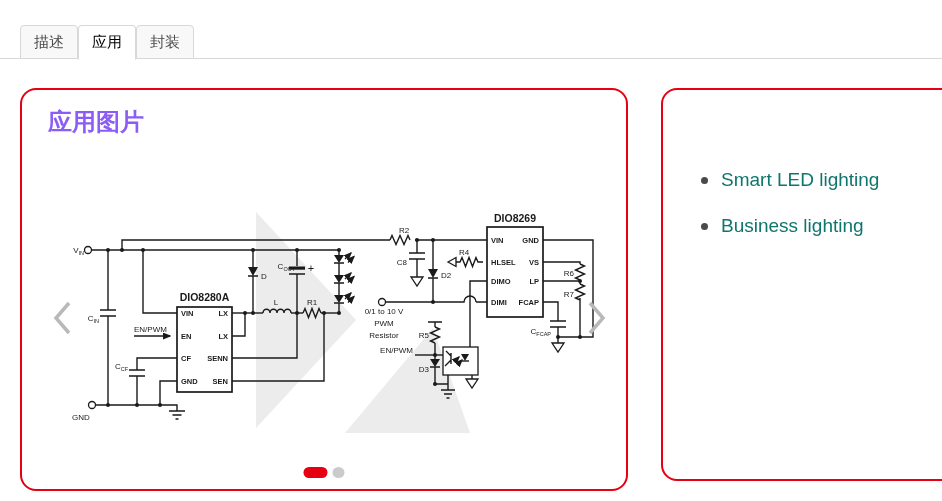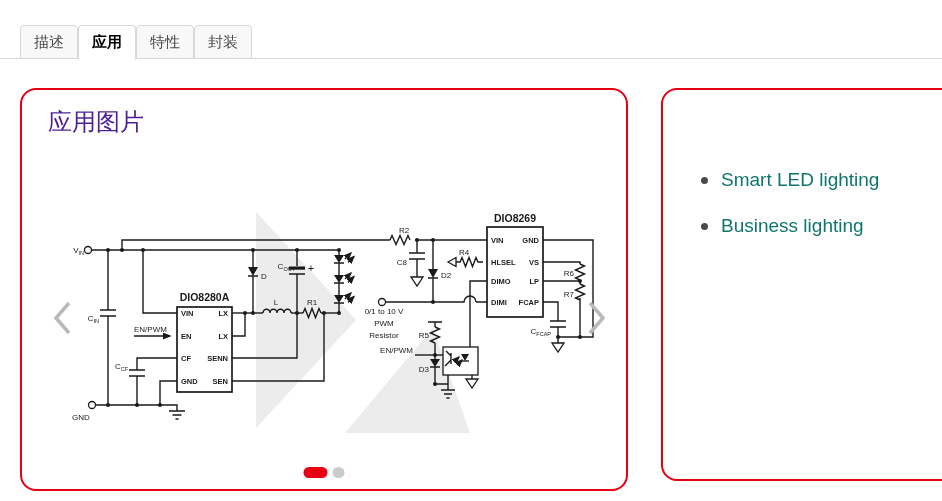--- a/index.html
+++ b/index.html
@@ -10,27 +10,27 @@
   
   .tab-line{position:absolute;left:0;top:58px;width:942px;height:0;border-bottom:1px solid #d8d8d8;}
   .tabs{position:absolute;left:20px;top:25px;display:flex;gap:0;z-index:2;}
   .tab{
     box-sizing:border-box;height:34px;padding:0 13px;display:flex;align-items:center;
     background:#f8f8f8;border:1px solid #d8d8d8;border-radius:4px 4px 0 0;
     font-size:15px;color:#4a4a4a;cursor:pointer;white-space:nowrap;
   }
   .tab.active{
     height:35px;background:#ffffff;border-bottom:1px solid #ffffff;
-    font-weight:bold;color:#000000;
+    font-weight:normal;color:#000000;
   }
   
   .panel{position:absolute;box-sizing:border-box;background:#ffffff;border:2px solid #e60012;border-radius:16px;}
   .left-panel{left:20px;top:88px;width:608px;height:403px;}
   .right-panel{left:661px;top:88px;width:310px;height:393px;}
-  .panel-title{position:absolute;font-weight:normal;color:#4c1d95;}
+  .panel-title{position:absolute;font-weight:bold;color:#8b5cf6;}
   .left-panel .panel-title{left:26px;top:16px;font-size:24px;}
   .right-panel .panel-title{left:28px;top:20px;font-size:23px;}
   
   .desc-list{position:absolute;left:36px;top:78px;margin:0;padding:0;list-style:none;}
   .desc-list li{
     position:relative;padding-left:22px;margin-bottom:22px;
     font-size:19px;color:#0f766e;line-height:24px;
   }
   .desc-list li::before{
     content:"";position:absolute;left:2px;top:9px;width:7px;height:7px;border-radius:50%;background:#4a4a4a;
@@ -56,21 +56,20 @@
   .chipname{font-size:10.5px;font-weight:bold;}
   .wm{fill:#ececec;stroke:none;}
 </style>
 </head>
 <body>
 
 <div class="tab-line"></div>
 <div class="tabs">
   <div class="tab">描述</div>
   <div class="tab active">应用</div>
-  <div class="tab">特性</div>
   <div class="tab">封装</div>
 </div>
 
 <div class="panel left-panel">
   <div class="panel-title">应用图片</div>
 
   <svg class="circuit" width="585" height="250" viewBox="40 195 585 250" xmlns="http://www.w3.org/2000/svg">
     <defs>
       <marker id="ar" markerWidth="6" markerHeight="6" refX="5" refY="2.5" orient="auto">
         <path d="M0,0 L6,2.5 L0,5 Z" fill="#1a1a1a"></path>

